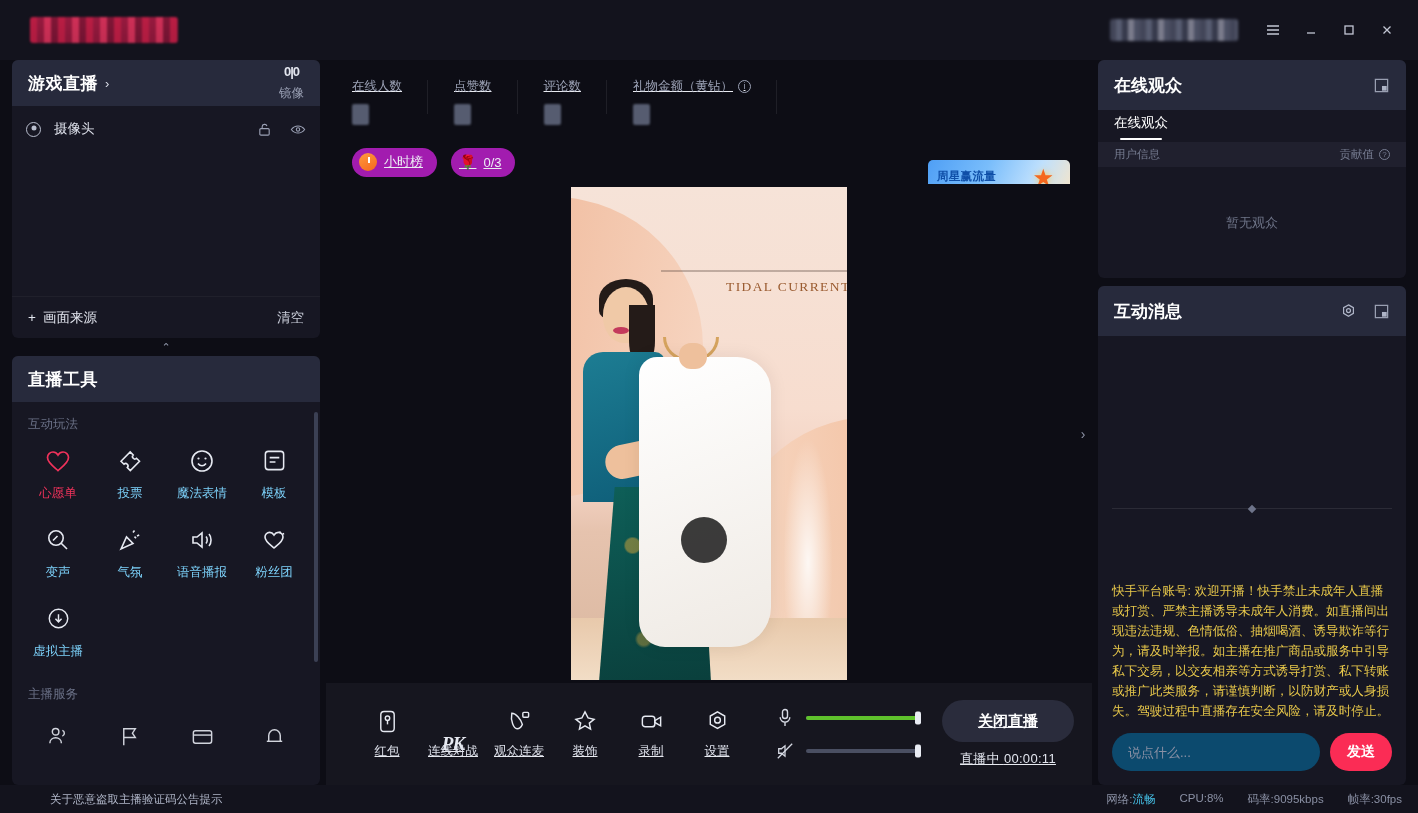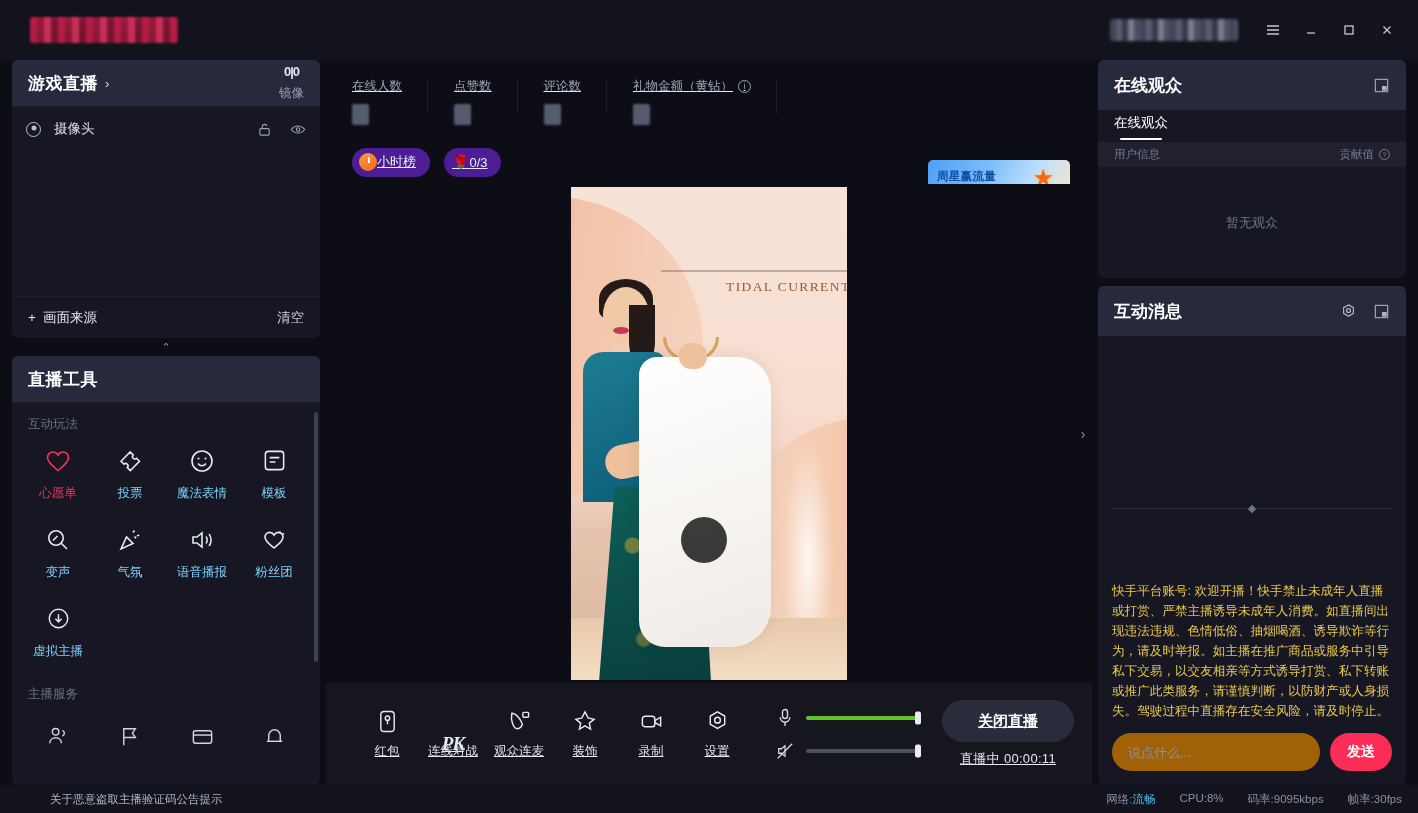--- a/index.html
+++ b/index.html
@@ -185,22 +185,22 @@
   }
   .pb-podium {
     position: absolute; right: 8px; bottom: 2px;
     width: 48px; height: 14px; border-radius: 2px;
     background: linear-gradient(180deg, #ffd28a, #f7a13c);
     opacity: .95;
   }
 
   .badge-row { height: 44px; display: flex; align-items: center; padding-left: 26px; gap: 14px; }
   .badge {
-    height: 29px; border-radius: 15px; background: #4c1d95;
-    display: flex; align-items: center; 
+    height: 29px; border-radius: 15px; background: #a21caf;
+    display: flex; align-items: center; gap: 7px;
     padding: 0 14px 0 7px; font-size: 13px; color: #eceef5;
   }
   .badge.rose { padding: 0 13px 0 8px; }
   .clock-ic {
     width: 18px; height: 18px; border-radius: 50%;
     background: linear-gradient(150deg, #ff9a3d, #f5671d);
     position: relative;
   }
   .clock-ic::after {
     content: ""; position: absolute; left: 50%; top: 4px;
@@ -422,21 +422,21 @@
     font-size: 12.6px; line-height: 20px;
     color: #e8c84a; word-break: break-all;
   }
   .msg-input-row {
     height: 56px; flex: 0 0 56px;
     display: flex; align-items: center; gap: 10px;
     padding: 0 14px 10px 14px;
   }
   .msg-input {
     flex: 1 1 auto; height: 38px; border-radius: 19px;
-    background: #a16207; border: none; outline: none;
+    background: #0c4a6e; border: none; outline: none;
     padding: 0 16px; color: #e6e9f1; font-size: 13px;
     font-family: inherit;
   }
   .msg-input::placeholder { color: #8a90a4; }
   .send-btn {
     width: 78px; height: 38px; border-radius: 19px; border: none;
     background: #fb2c55; color: #fff; font-size: 14px; font-weight: bold;
     font-family: inherit;
   }
 

